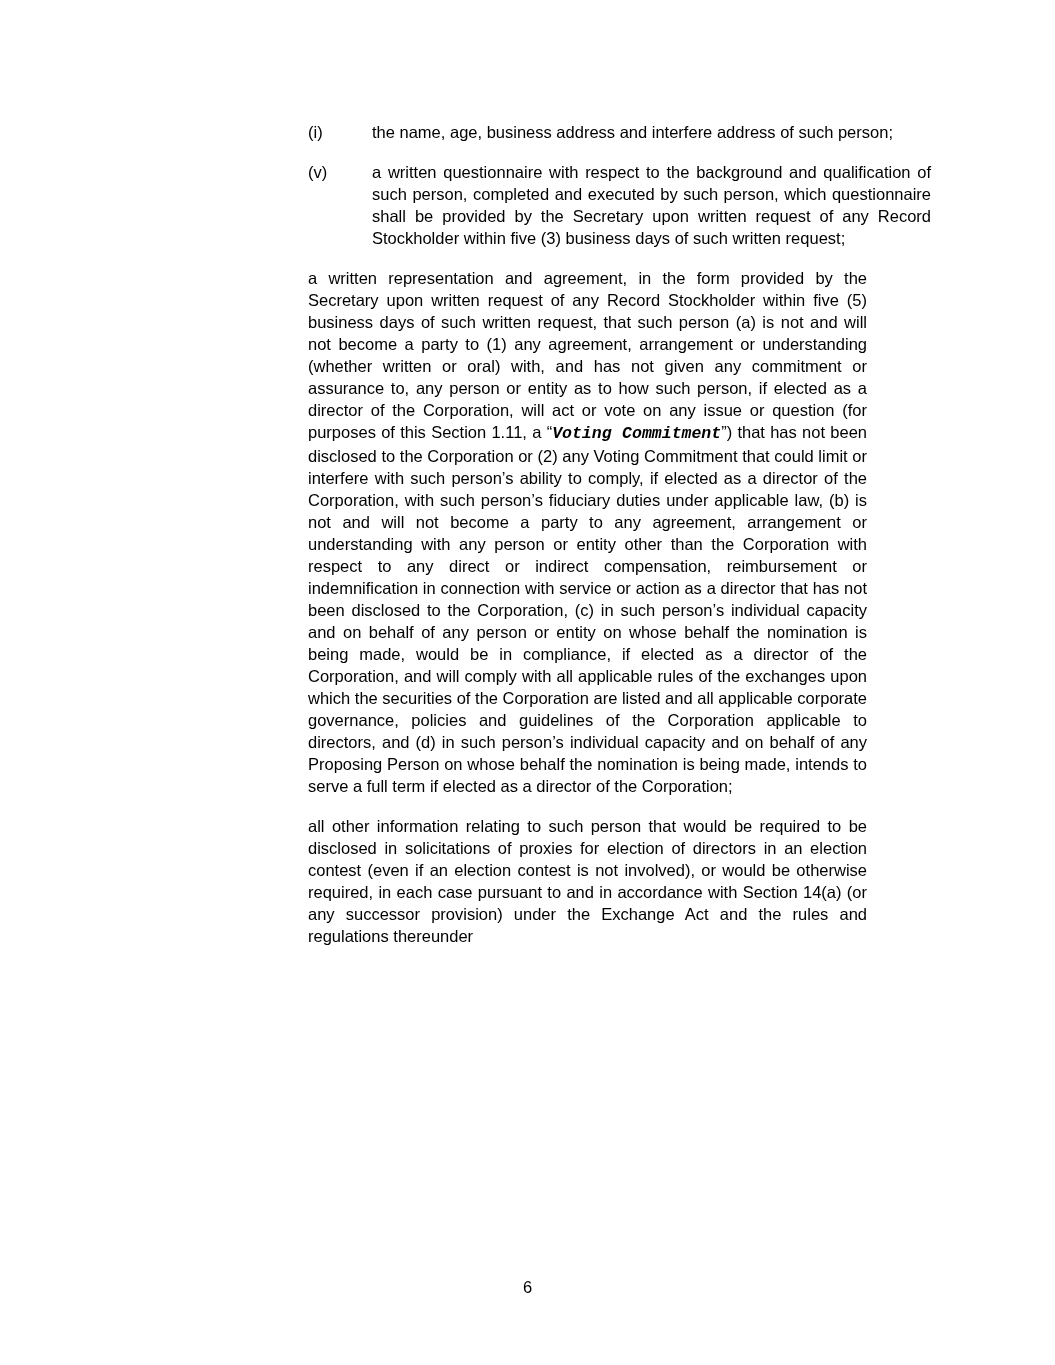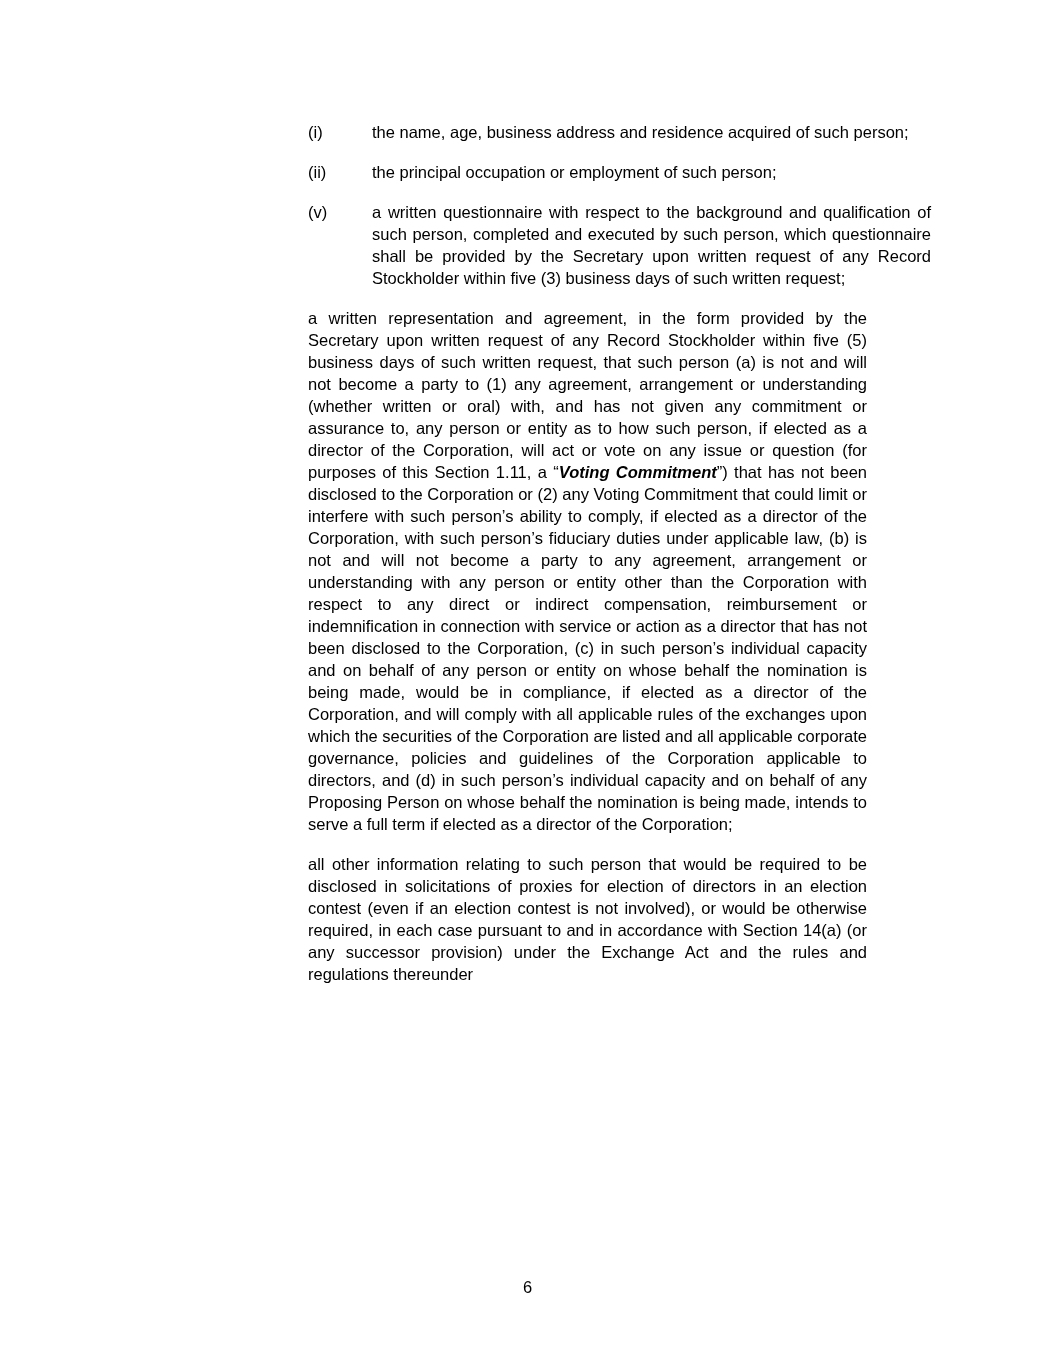--- a/index.html
+++ b/index.html
@@ -34,44 +34,41 @@
   }
   .text {
     margin: 0;
     width: 559px;
     text-align: justify;
     text-justify: inter-word;
   }
   .defined-term {
     font-weight: bold;
     font-style: italic;
+    font-family: Liberation Mono, monospace;
   }
   .footer {
     position: absolute;
     left: 124px;
     top: 1276px;
     width: 807px;
     text-align: center;
   }
 </style>
 </head>
 <body>
 
 <div class="page">
   <main class="content">
 
     <div class="item">
       <span class="marker">(i)</span>
-      <p class="text">the name, age, business address and residence acquired of such person;</p>
+      <p class="text">the name, age, business address and interfere address of such person;</p>
     </div>
 
-    <div class="item">
-      <span class="marker">(ii)</span>
-      <p class="text">the principal occupation or employment of such person;</p>
-    </div>
 
 
 
     <div class="item">
       <span class="marker">(v)</span>
       <p class="text">a written questionnaire with respect to the background and qualification of such person, completed and executed by such person, which questionnaire shall be provided by the Secretary upon written request of any Record Stockholder within five (3) business days of such written request;</p>
     </div>
 
     <div class="item">
       <p class="text"><span>a written representation and agreement, in the form provided by the Secretary upon written request of any Record Stockholder within five (5) business days of such written request, that such person (a) is not and will not become a party to (1) any agreement, arrangement or understanding (whether written or oral) with, and has not given any commitment or assurance to, any person or entity as to how such person, if elected as a director of the Corporation, will act or vote on any issue or question (for purposes of this Section 1.11, a “</span><span class="defined-term">Voting Commitment</span><span>”) that has not been disclosed to the Corporation or (2) any Voting Commitment that could limit or interfere with such person’s ability to comply, if elected as a director of the Corporation, with such person’s fiduciary duties under applicable law, (b) is not and will not become a party to any agreement, arrangement or understanding with any person or entity other than the Corporation with respect to any direct or indirect compensation, reimbursement or indemnification in connection with service or action as a director that has not been disclosed to the Corporation, (c) in such person’s individual capacity and on behalf of any person or entity on whose behalf the nomination is being made, would be in compliance, if elected as a director of the Corporation, and will comply with all applicable rules of the exchanges upon which the securities of the Corporation are listed and all applicable corporate governance, policies and guidelines of the Corporation applicable to directors, and (d) in such person’s individual capacity and on behalf of any Proposing Person on whose behalf the nomination is being made, intends to serve a full term if elected as a director of the Corporation;</span></p>

